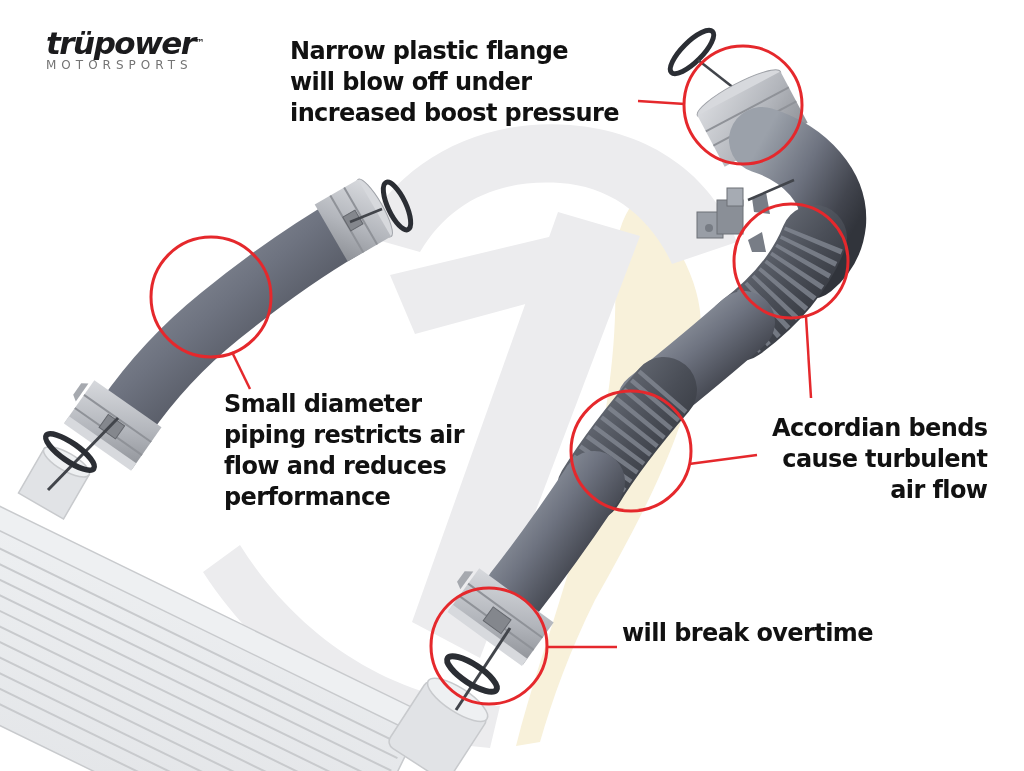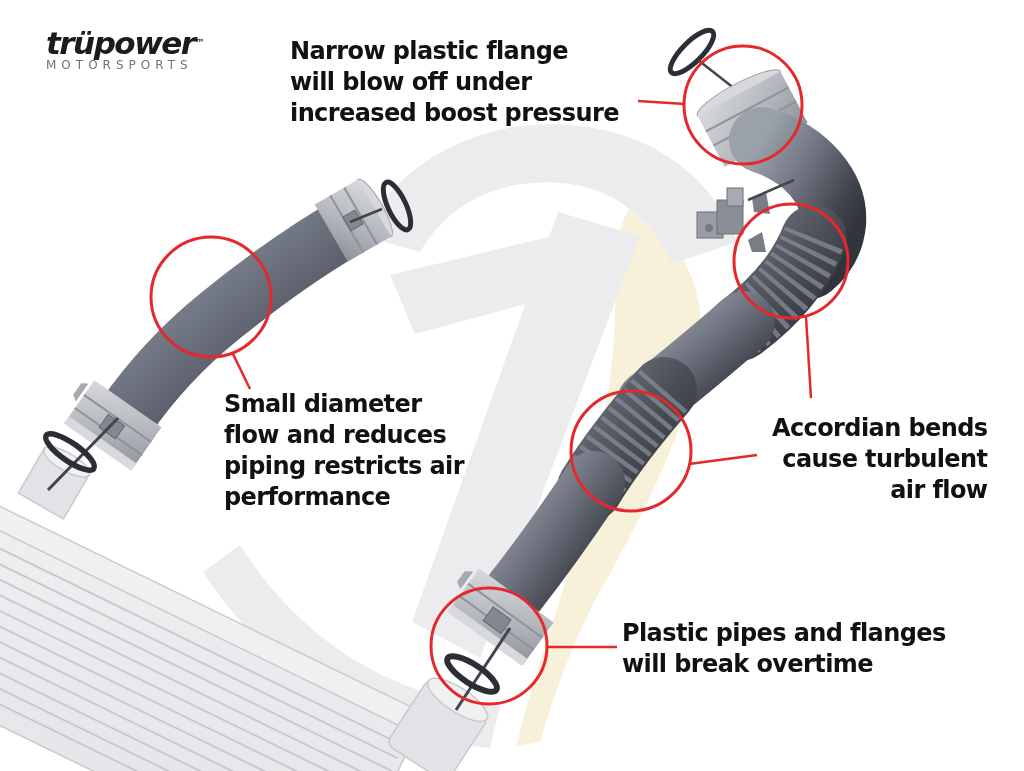--- a/index.html
+++ b/index.html
@@ -184,29 +184,28 @@
   </div>
 
   <div class="ann ann1">
     <div>Narrow plastic flange</div>
     <div>will blow off under</div>
     <div>increased boost pressure</div>
   </div>
 
   <div class="ann ann2">
     <div>Small diameter</div>
+    <div>piping restricts air</div>
     <div>flow and reduces</div>
-    <div>piping restricts air</div>
     <div>performance</div>
   </div>
 
   <div class="ann ann3">
     <div>Accordian bends</div>
     <div>cause turbulent</div>
     <div>air flow</div>
   </div>
 
   <div class="ann ann4">
-    <div>Plastic pipes and flanges</div>
     <div>will break overtime</div>
   </div>
 
 </div>
 
 </body></html>

